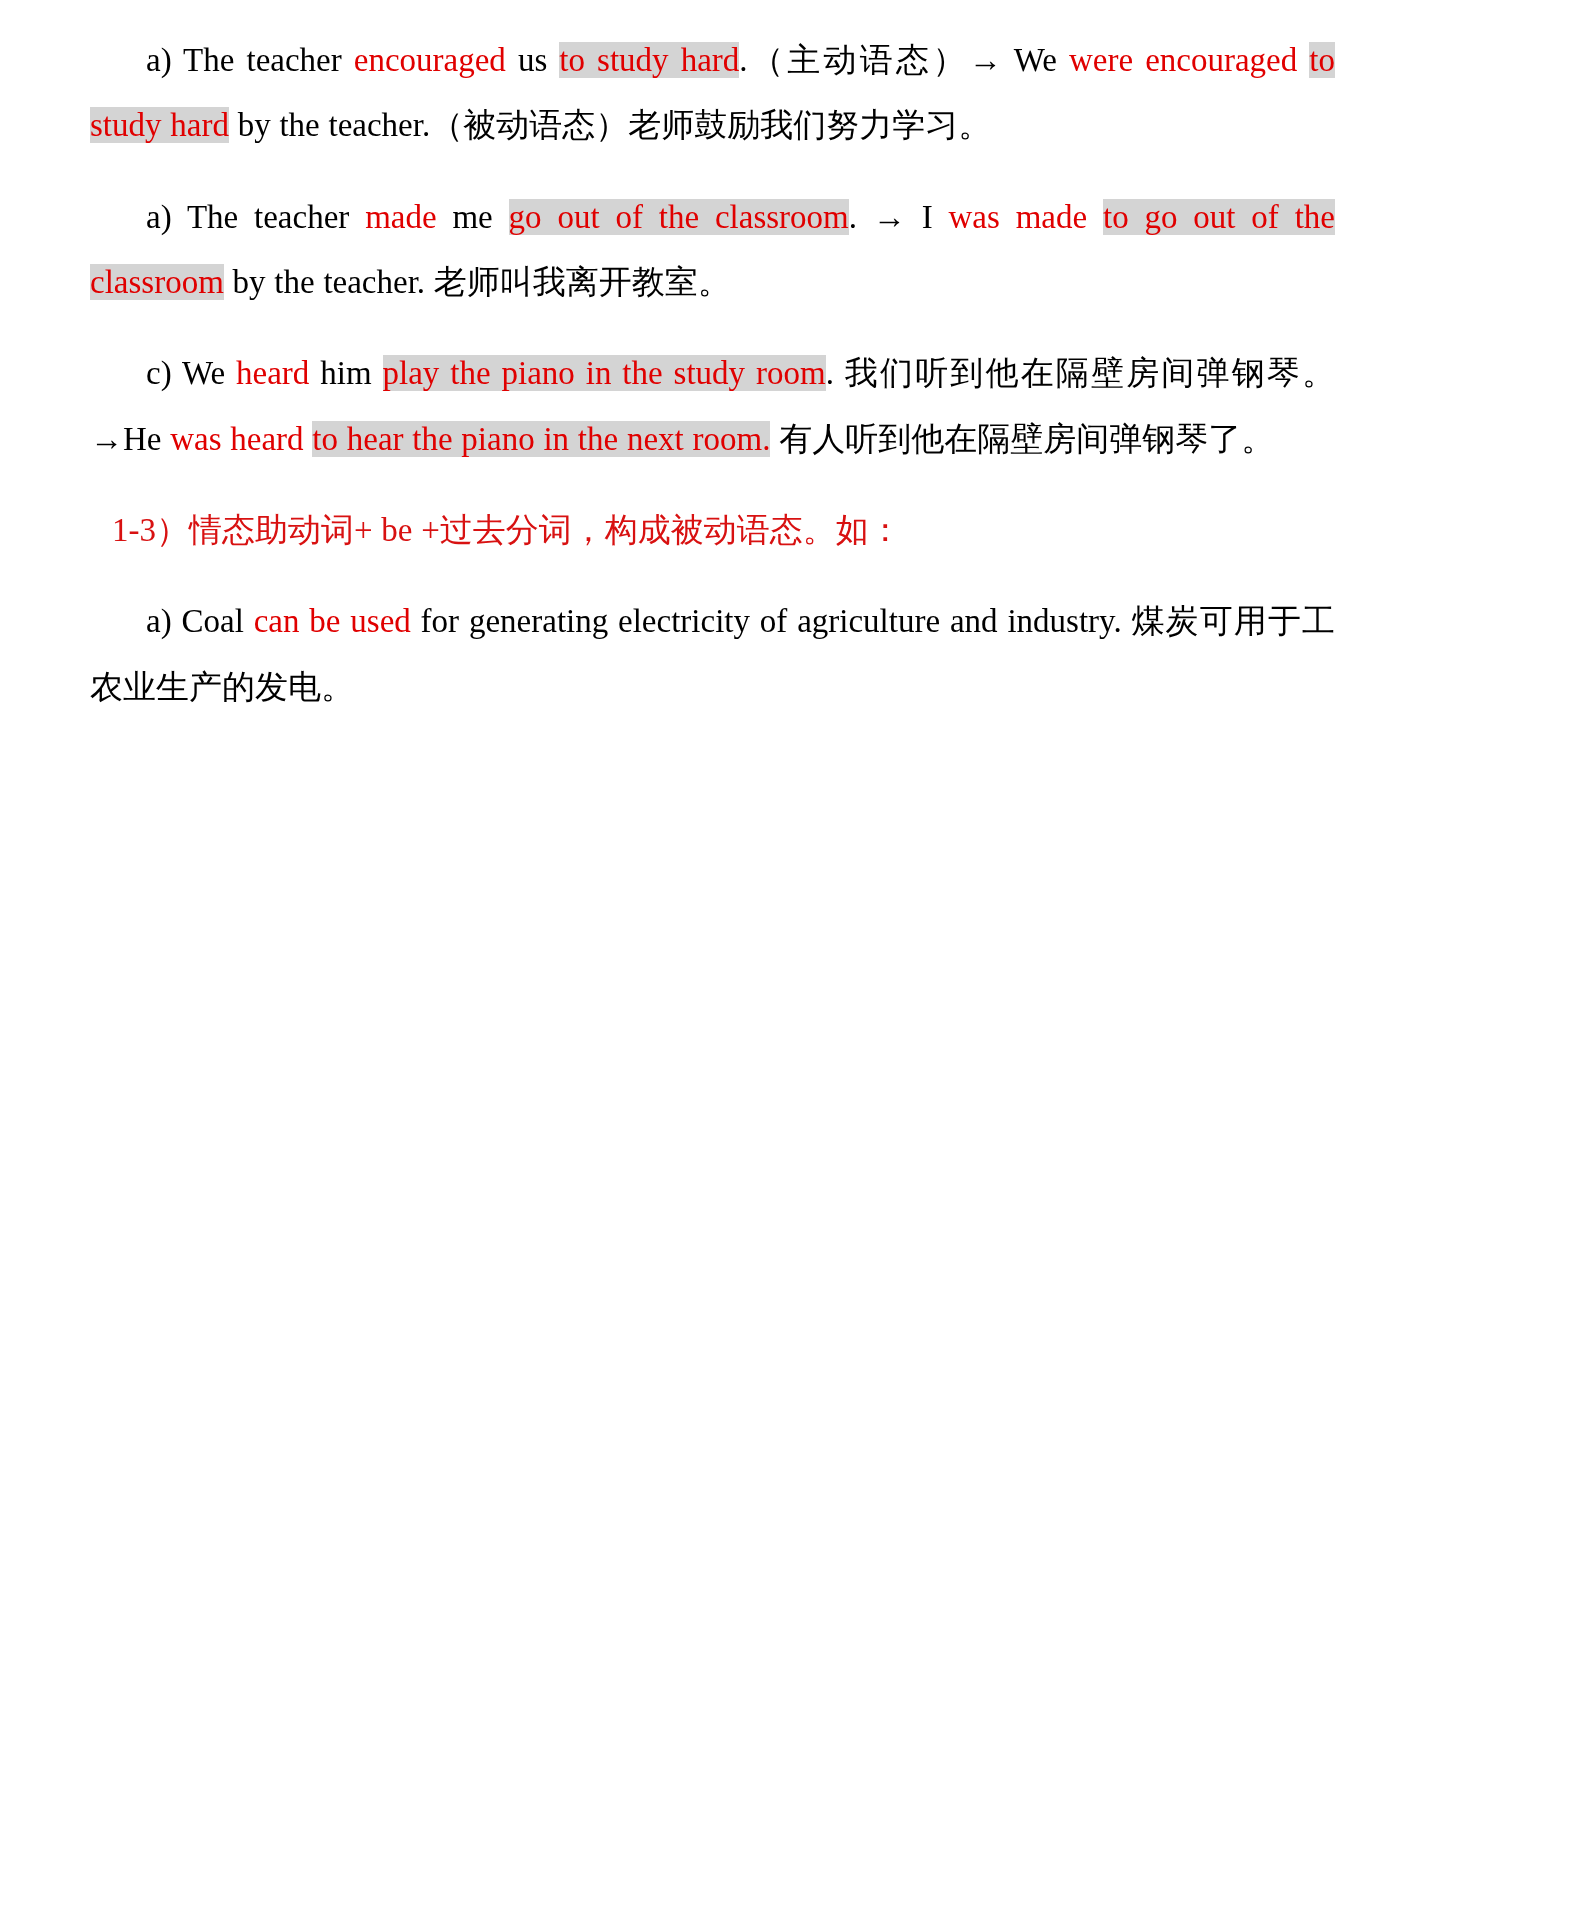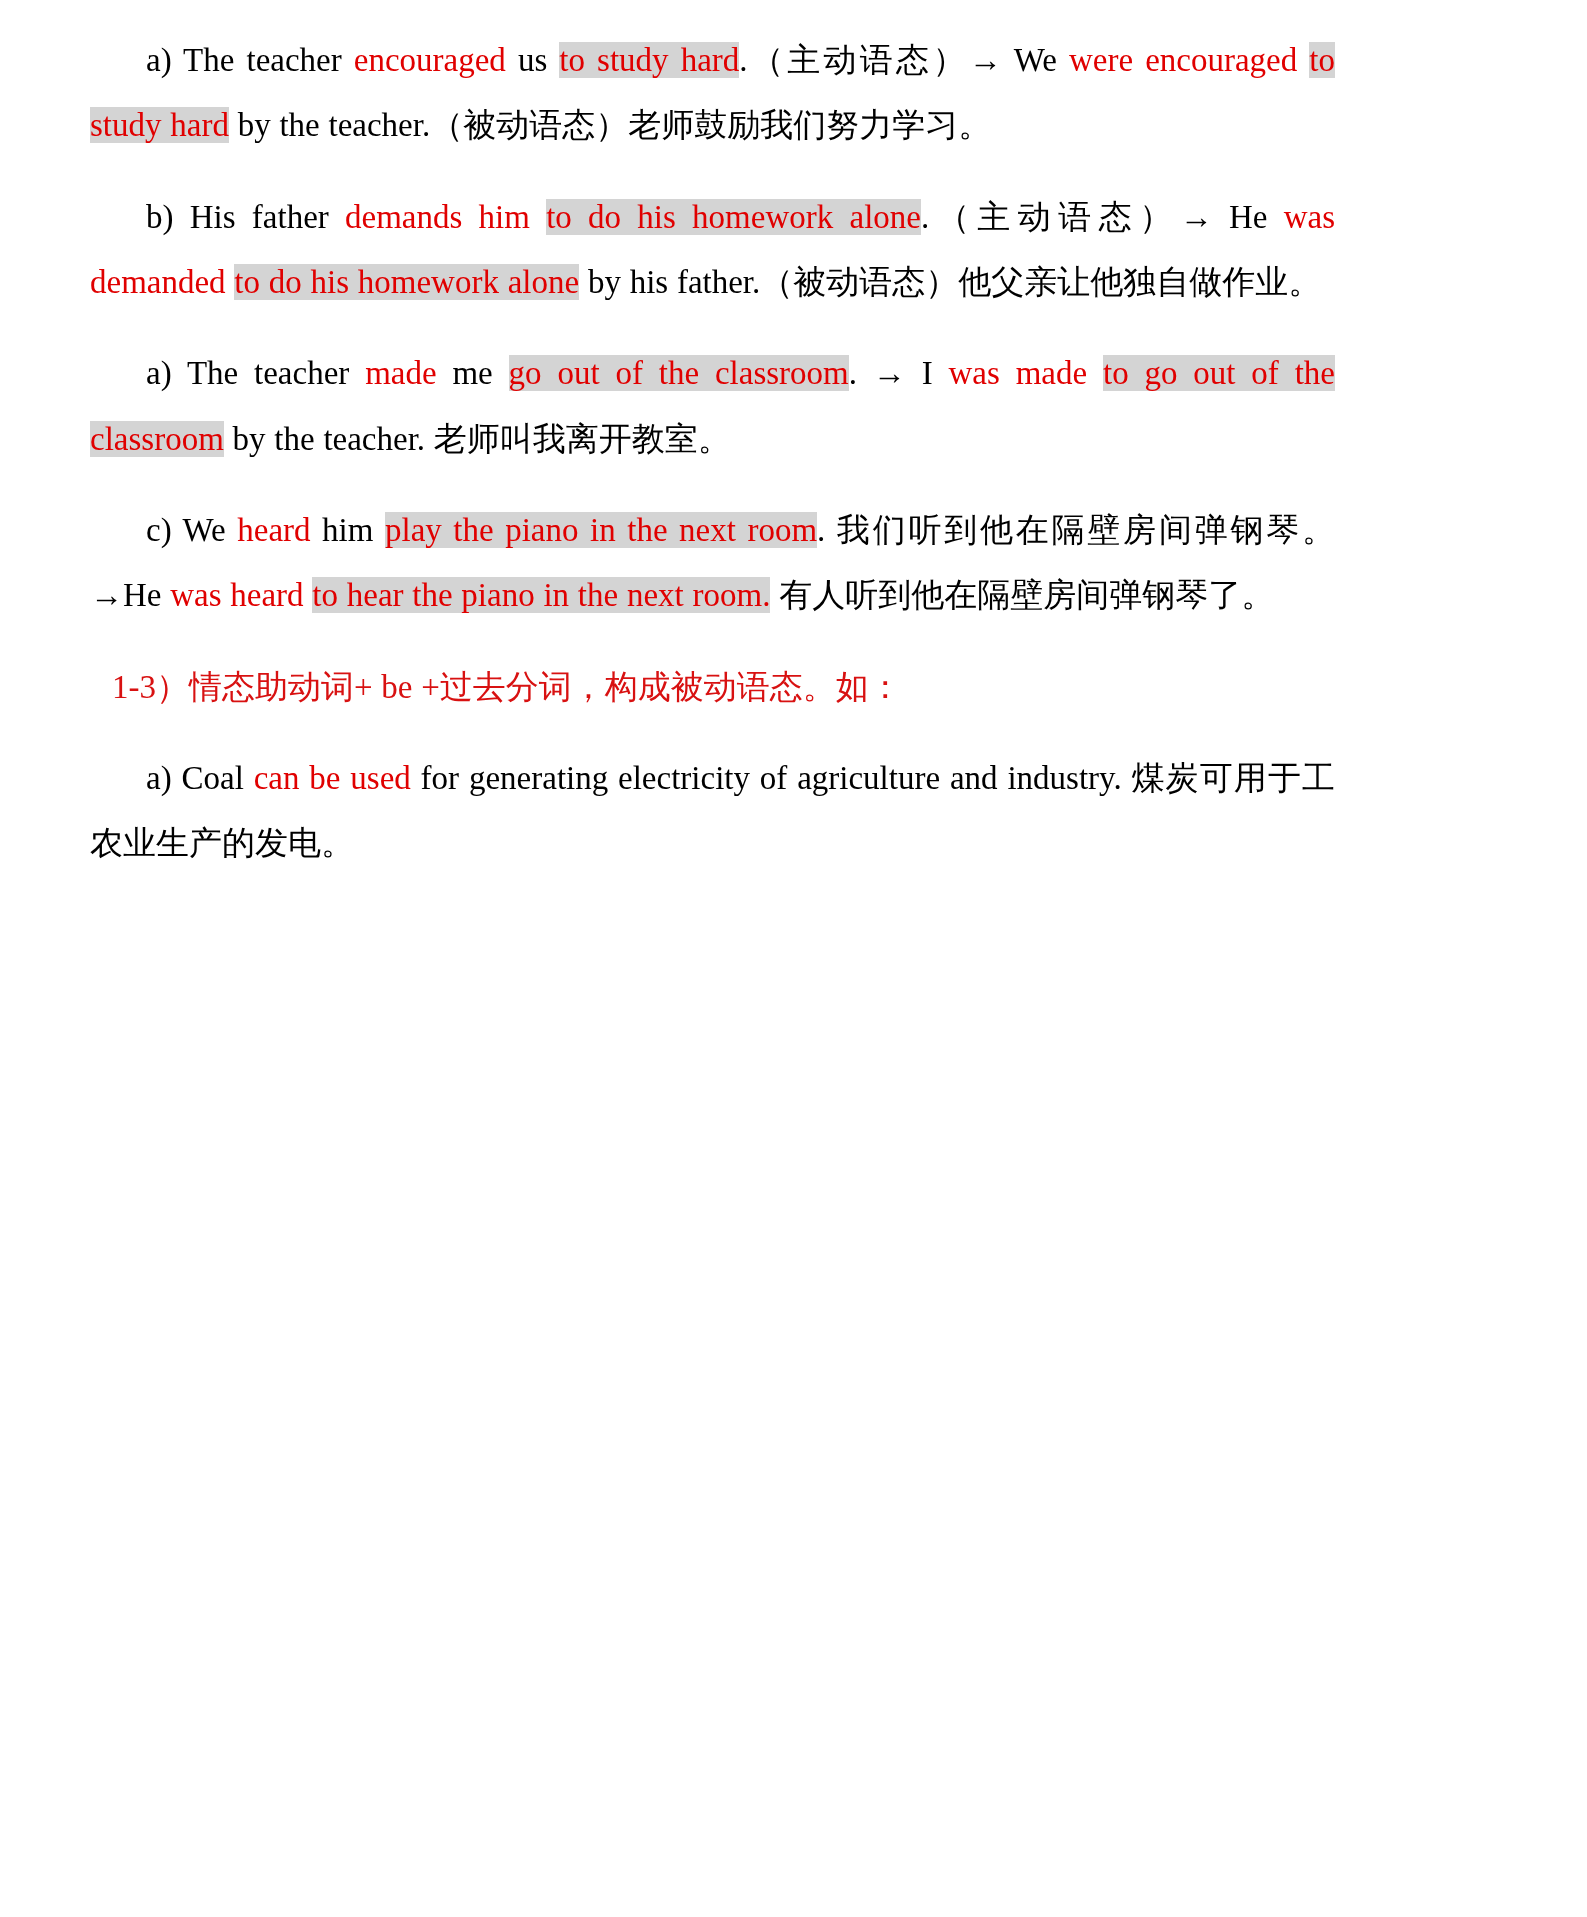--- a/index.html
+++ b/index.html
@@ -45,19 +45,18 @@
     margin: 0 0 26px 0;
     text-align: justify;
   }
 </style>
 </head>
 <body>
 
 <div class="page">
   <div id="content">
       <div class="para indent"><span>a) The teacher </span><span class="red">encouraged</span><span> us </span><span class="red hl">to study hard</span><span>.（主动语态）→ We </span><span class="red">were encouraged</span><span> </span><span class="red hl">to study hard</span><span> by the teacher.（被动语态）老师鼓励我们努力学习。</span></div>
-      <div class="para indent"><span> b) His father </span><span class="red">demands him</span><span> </span><span class="red hl">to do his homework alone</span><span>.（主动语态）→ He </span><span class="red">was demanded</span><span> </span><span class="red hl">to do his homework alone</span><span> by his father.（被动语态）他父亲让他独自做作业。</span></div>
       <div class="para indent"><span>a) The teacher </span><span class="red">made</span><span> me </span><span class="red hl">go out of the classroom</span><span>. → I </span><span class="red">was made</span><span> </span><span class="red hl">to go out of the classroom</span><span> by the teacher. 老师叫我离开教室。</span></div>
-      <div class="para indent"><span>c) We </span><span class="red">heard</span><span> him </span><span class="red hl">play the piano in the next room</span><span>. 我们听到他在隔壁房间弹钢琴。→He </span><span class="red">was heard</span><span> </span><span class="red hl">to hear the piano in the next room.</span><span> 有人听到他在隔壁房间弹钢琴了。</span></div>
+      <div class="para indent"><span>c) We </span><span class="red">heard</span><span> him </span><span class="red hl">play the piano in the study room</span><span>. 我们听到他在隔壁房间弹钢琴。→He </span><span class="red">was heard</span><span> </span><span class="red hl">to hear the piano in the next room.</span><span> 有人听到他在隔壁房间弹钢琴了。</span></div>
       <div class="para blockred indent-sm"><span>1-3）情态助动词+ be +过去分词，构成被动语态。如：</span></div>
       <div class="para indent"><span>a) Coal </span><span class="red">can be used</span><span> for generating electricity of agriculture and industry. 煤炭可用于工农业生产的发电。</span></div>
     </div>
 </div>
 
 </body></html>

